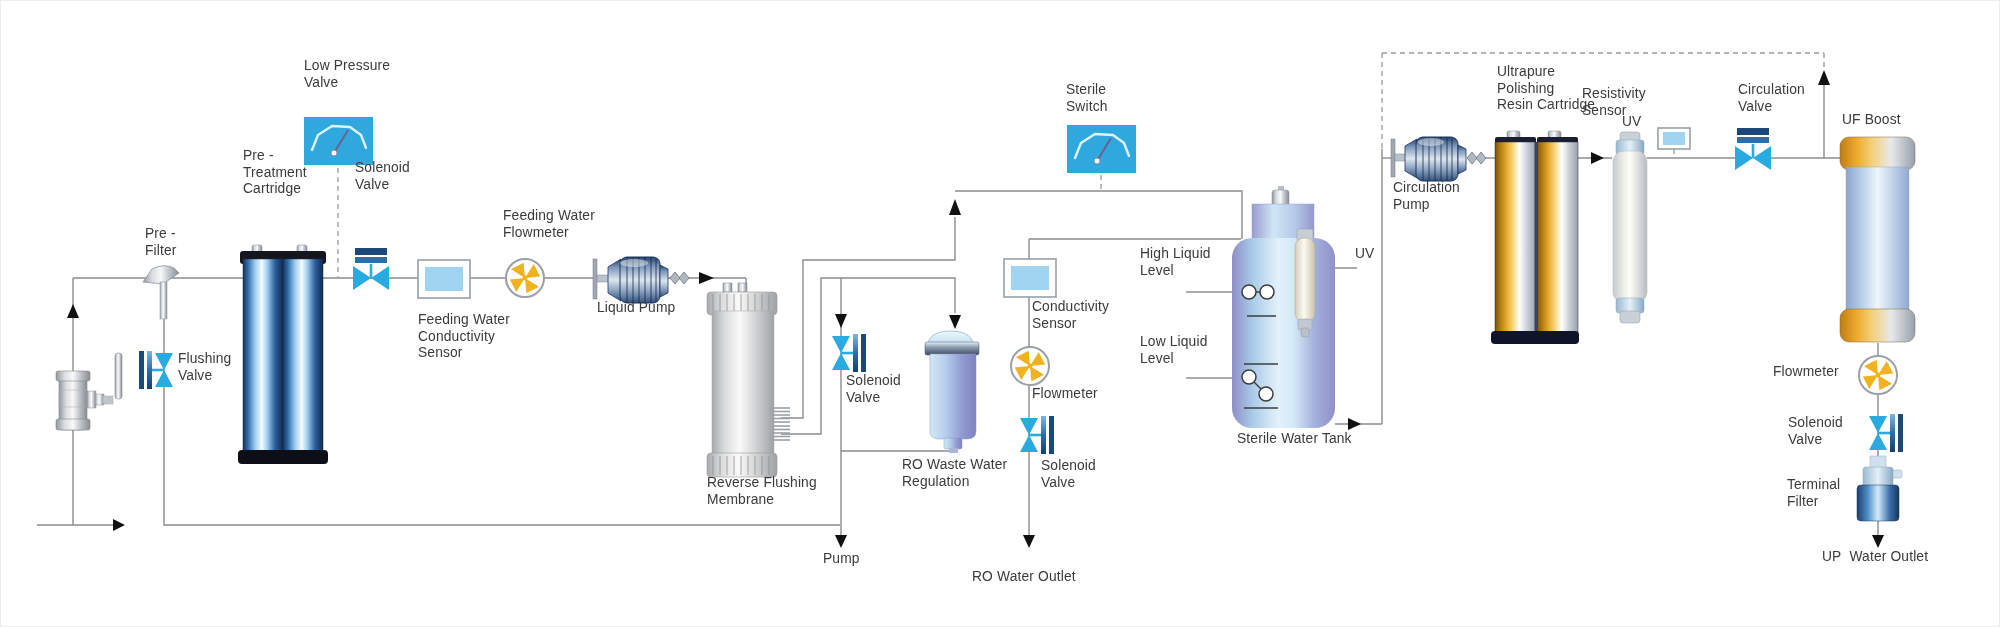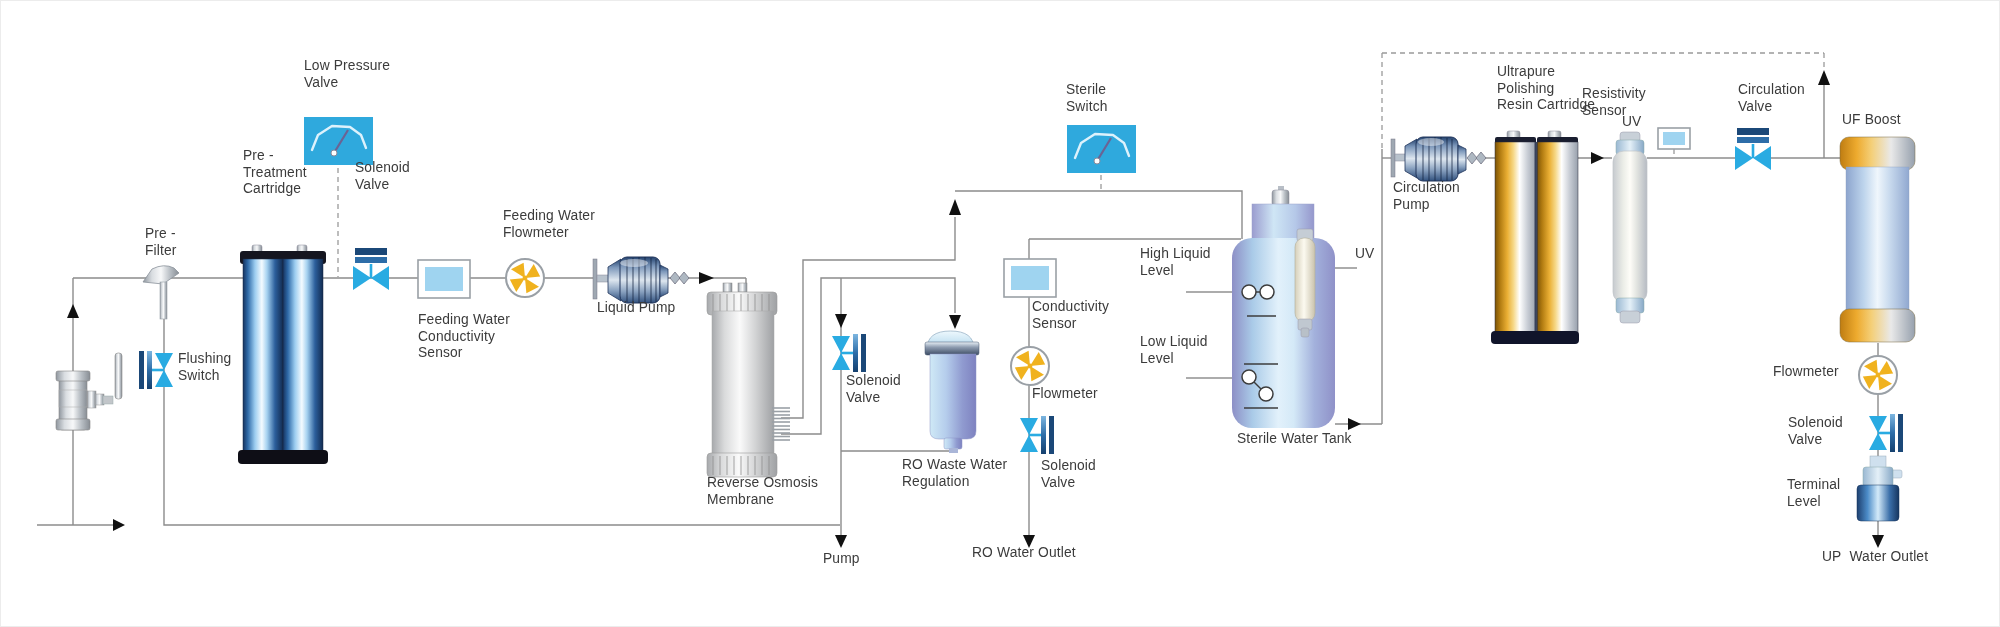--- a/index.html
+++ b/index.html
@@ -434,49 +434,49 @@
     <rect x="1869" y="455" width="16" height="14" fill="#cfe0ee" stroke="#9ab" stroke-width=".5"></rect>
     <rect x="1888" y="469" width="13" height="8" rx="2" fill="#cfe0ee" stroke="#9ab" stroke-width=".5"></rect>
     <rect x="1862" y="466" width="30" height="20" rx="3" fill="url(#gTermCap)" stroke="#8aa" stroke-width=".5"></rect>
     <rect x="1856" y="484" width="42" height="36" rx="4" fill="url(#gTerm)" stroke="#16355f" stroke-width=".5"></rect>
   </g>
 </svg>
 
 <div class="lbl" style="left:144px;top:225px">Pre -
 Filter</div>
 <div class="lbl" style="left:177px;top:350px">Flushing
-Switch</div>
+Valve</div>
 <div class="lbl" style="left:242px;top:147px">Pre -
 Treatment
 Cartridge</div>
 <div class="lbl" style="left:303px;top:57px">Low Pressure
 Valve</div>
 <div class="lbl" style="left:354px;top:159px">Solenoid
 Valve</div>
 <div class="lbl" style="left:417px;top:311px">Feeding Water
 Conductivity
 Sensor</div>
 <div class="lbl" style="left:502px;top:207px">Feeding Water
 Flowmeter</div>
 <div class="lbl" style="left:596px;top:299px">Liquid Pump</div>
-<div class="lbl" style="left:706px;top:474px">Reverse Osmosis
+<div class="lbl" style="left:706px;top:474px">Reverse Flushing
 Membrane</div>
 <div class="lbl" style="left:845px;top:372px">Solenoid
 Valve</div>
 <div class="lbl" style="left:822px;top:550px">Pump</div>
 <div class="lbl" style="left:901px;top:456px">RO Waste Water
 Regulation</div>
 <div class="lbl" style="left:1065px;top:81px">Sterile
 Switch</div>
 <div class="lbl" style="left:1031px;top:298px">Conductivity
 Sensor</div>
 <div class="lbl" style="left:1031px;top:385px">Flowmeter</div>
 <div class="lbl" style="left:1040px;top:457px">Solenoid
 Valve</div>
-<div class="lbl" style="left:971px;top:544px">RO Water Outlet</div>
+<div class="lbl" style="left:971px;top:568px">RO Water Outlet</div>
 <div class="lbl" style="left:1139px;top:245px">High Liquid
 Level</div>
 <div class="lbl" style="left:1139px;top:333px">Low Liquid
 Level</div>
 <div class="lbl" style="left:1354px;top:245px">UV</div>
 <div class="lbl" style="left:1236px;top:430px">Sterile Water Tank</div>
 <div class="lbl" style="left:1392px;top:179px">Circulation
 Pump</div>
 <div class="lbl" style="left:1496px;top:63px">Ultrapure
 Polishing
@@ -484,16 +484,16 @@
 <div class="lbl" style="left:1621px;top:113px">UV</div>
 <div class="lbl" style="left:1581px;top:85px">Resistivity
 Sensor</div>
 <div class="lbl" style="left:1737px;top:81px">Circulation
 Valve</div>
 <div class="lbl" style="left:1841px;top:111px">UF Boost</div>
 <div class="lbl" style="left:1772px;top:363px">Flowmeter</div>
 <div class="lbl" style="left:1787px;top:414px">Solenoid
 Valve</div>
 <div class="lbl" style="left:1786px;top:476px">Terminal
-Level</div>
+Filter</div>
 <div class="lbl" style="left:1821px;top:548px">UP&nbsp; Water Outlet</div>
 
 </div>
 
 </body></html>

